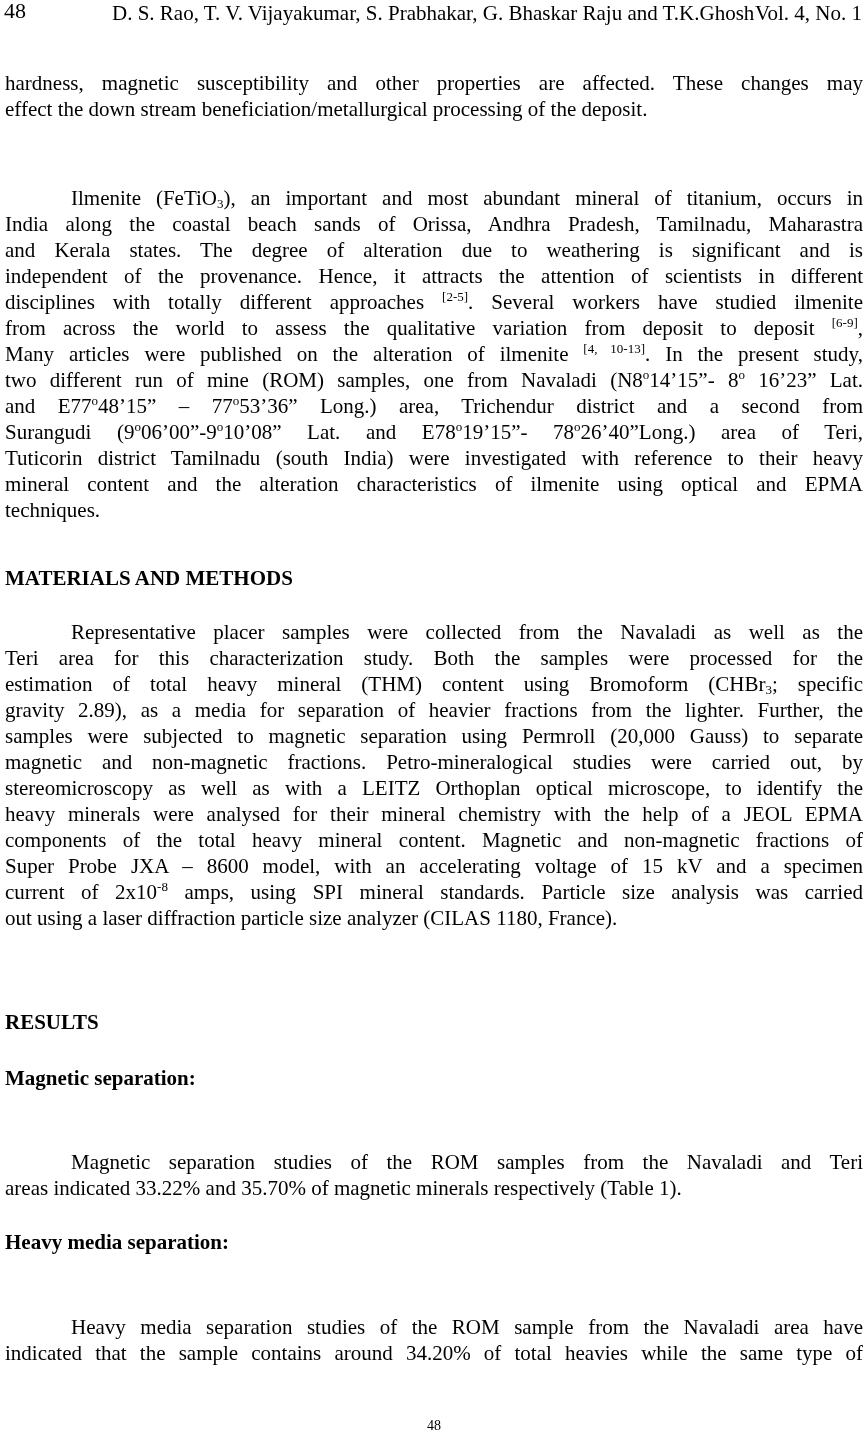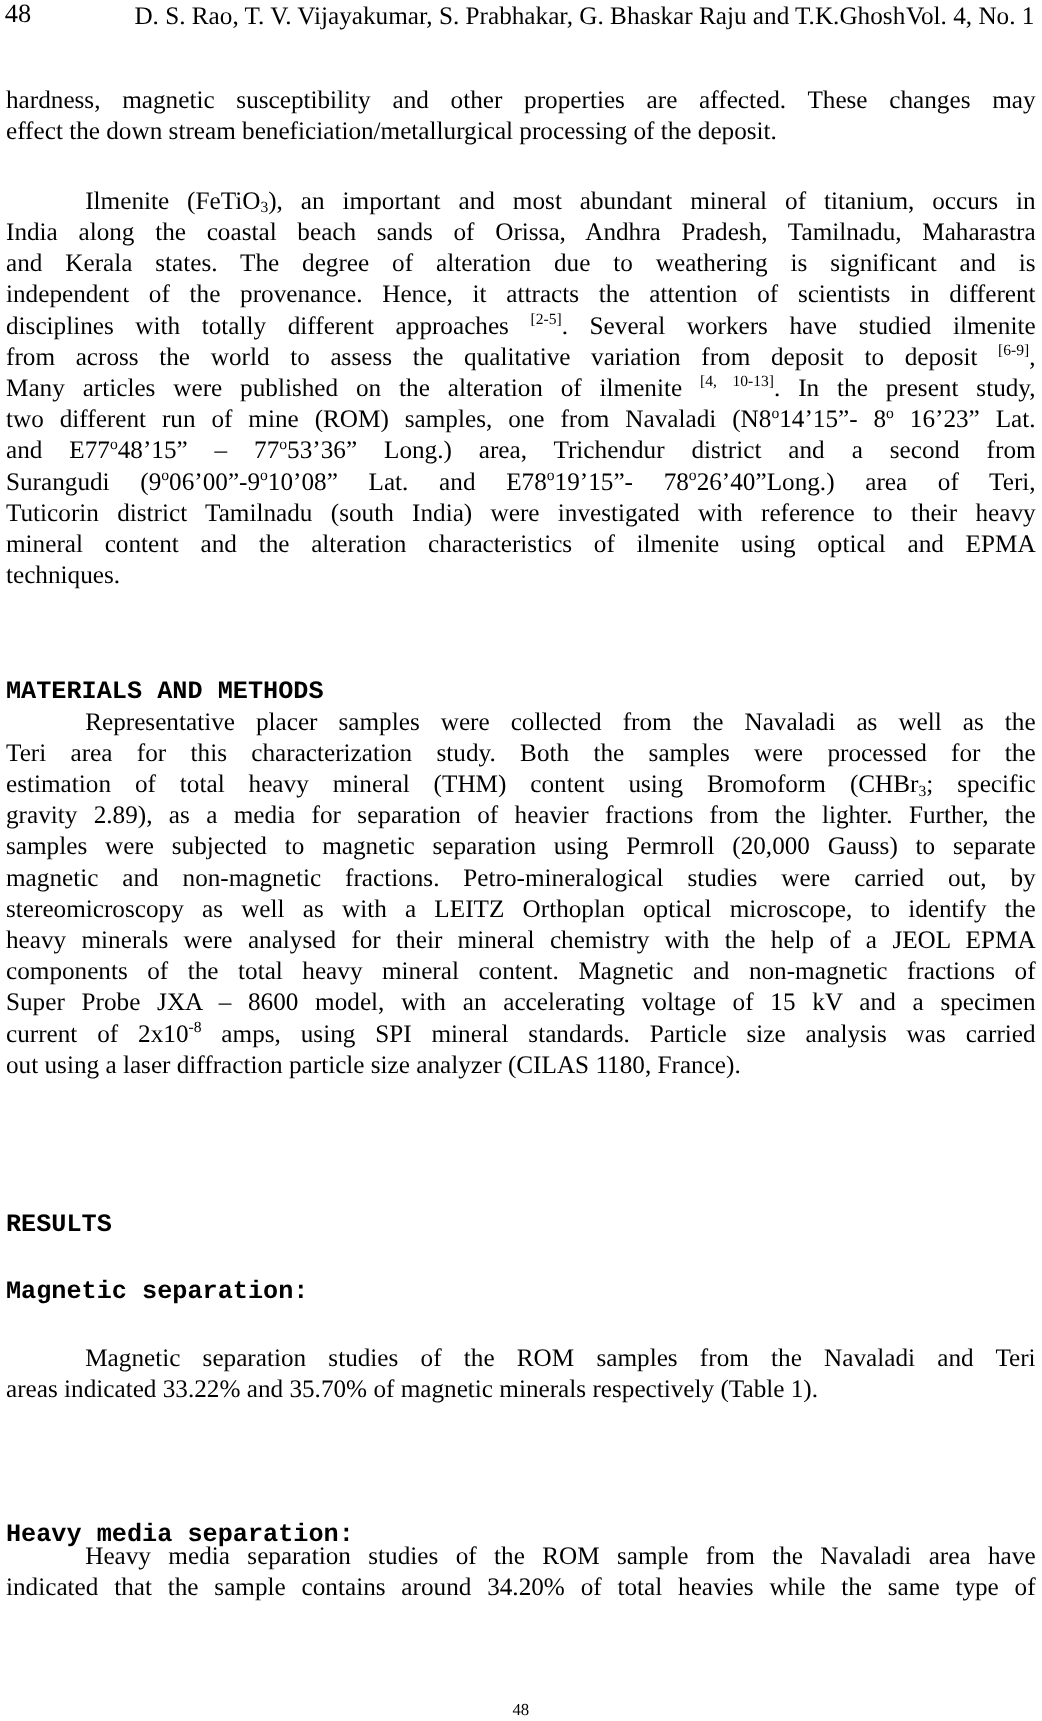--- a/index.html
+++ b/index.html
@@ -8,22 +8,22 @@
     font-family: "Liberation Serif", "DejaVu Serif", serif;
     color: #000; font-size: 21px;
   }
   .header { position: absolute; top: 0; left: 0; width: 868px; height: 26px; font-size: 21px; }
   .header .pnum { position: absolute; left: 4px; top: -2px; font-size: 22px; }
   .header .authors { position: absolute; left: 96px; top: 1px; margin-left: 16px; }
   .header .vol { position: absolute; right: 6px; top: 1px; text-align: center; }
   .block { position: absolute; left: 5px; width: 858px; line-height: 26px; text-align: justify; }
   .line { display: block; text-align: justify; text-align-last: justify; white-space: nowrap; height: 26px; }
   .line.last { text-align-last: left; }
-  .indent { padding-left: 66px; }
-  .heading { position: absolute; left: 5px; font-weight: bold; font-size: 21px; font-family: Liberation Mono, monospace; }
+  .indent { padding-left: 66px; margin-top: 31px; }
+  .heading { position: absolute; left: 5px; font-weight: bold; font-size: 21px; }
   sup { font-size: 13px; vertical-align: 8px; line-height: 0; margin-top: 19px; }
   sub { font-size: 13px; vertical-align: -3px; line-height: 0; }
   .footer { position: absolute; top: 1418px; left: 0; width: 868px; text-align: center; font-size: 14px; }
 </style>
 </head>
 <body>
 
 <div class="header">
   <span class="pnum">48</span>
   <span class="authors">D. S. Rao, T. V. Vijayakumar, S. Prabhakar, G. Bhaskar Raju and T.K.Ghosh</span>
@@ -69,20 +69,20 @@
 </div>
 
 <div class="heading" style="top:1010px">RESULTS</div>
 <div class="heading" style="top:1066px">Magnetic separation:</div>
 
 <div class="block" style="top:1118px">
   <span class="line indent">Magnetic separation studies of the ROM samples from the Navaladi and Teri</span>
   <span class="line last">areas indicated 33.22% and 35.70% of magnetic minerals respectively (Table 1).</span>
 </div>
 
-<div class="heading" style="top:1268px">Heavy media separation:</div>
+<div class="heading" style="top:1230px">Heavy media separation:</div>
 
 <div class="block" style="top:1283px">
   <span class="line indent">Heavy media separation studies of the ROM sample from the Navaladi area have</span>
   <span class="line">indicated that the sample contains around 34.20% of total heavies while the same type of</span>
 </div>
 
 <div class="footer">48</div>
 
 </body></html>

